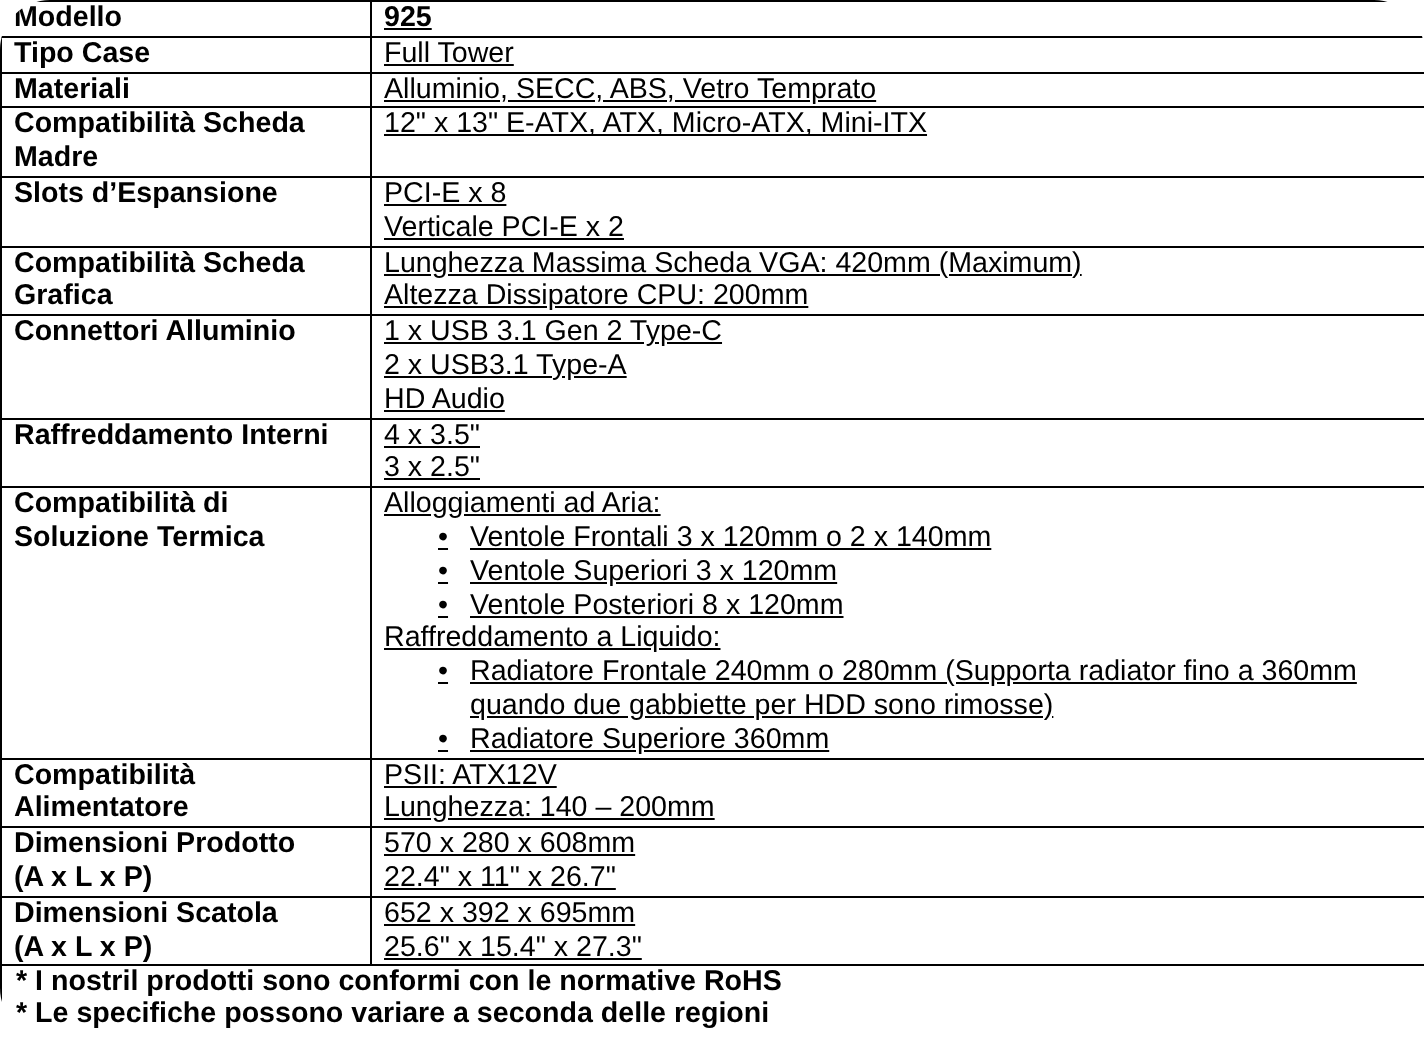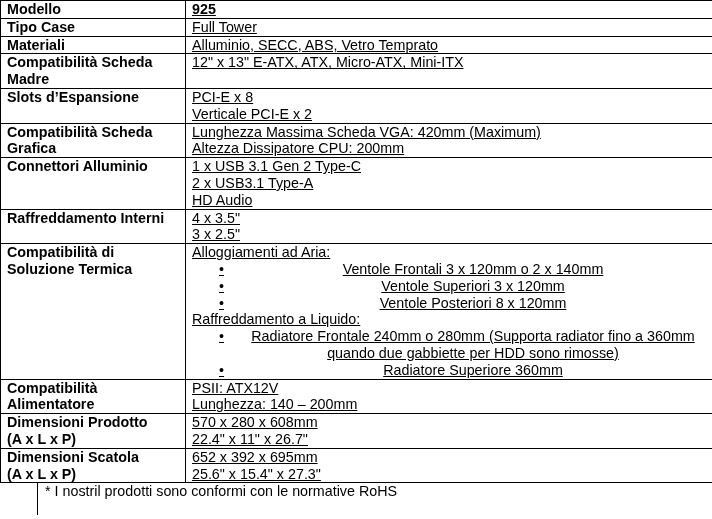--- a/index.html
+++ b/index.html
@@ -8,20 +8,21 @@
     background: #ffffff;
   }
   .page {
     position: relative;
     width: 712px;
     height: 519px;
     overflow: hidden;
     background: #ffffff;
     color: #000000;
     font-family: "Liberation Sans", sans-serif;
+    border-radius: 25px;
   }
   table.spec {
     border-collapse: collapse;
     table-layout: fixed;
     width: 716px; 
   }
   table.spec col.c-label { width: 185px; }
   table.spec td {
     border: 1.5px solid #000000;
     vertical-align: top;
@@ -38,29 +39,28 @@
   td.value-cell.bold { font-weight: bold; }
   .vline { white-space: normal; text-decoration: underline; }
   .vline.bullet {
     display: flex;
     padding-left: 27px;
   }
   .bullet-glyph {
     flex: 0 0 16px;
     width: 16px;
   }
-  .bullet-text { flex: 1; text-align: center; }
+  .bullet-text { flex: 1; }
   .footnotes {
     border-left: 1.5px solid #000000;
     padding: 1px 0 0 7px;
     height: 31px;
-    font-weight: normal;
+    font-weight: bold;
     font-size: 14.3px;
     line-height: 15.4px;
-    margin-left: 37px;
   }
   .footnote { white-space: nowrap; }
 </style>
 </head>
 <body>
 
 <div class="page">
   <table class="spec">
     <colgroup>
       <col class="c-label">
@@ -171,14 +171,15 @@
 (A x L x P)</td>
           <td class="value-cell">
             <div class="vline">652 x 392 x 695mm</div>
             <div class="vline">25.6" x 15.4" x 27.3"</div>
           </td>
         </tr>
       </tbody>
   </table>
   <div class="footnotes">
     <div class="footnote">* I nostril prodotti sono conformi con le normative RoHS</div>
+    <div class="footnote">* Le specifiche possono variare a seconda delle regioni</div>
   </div>
 </div>
 
 </body></html>

